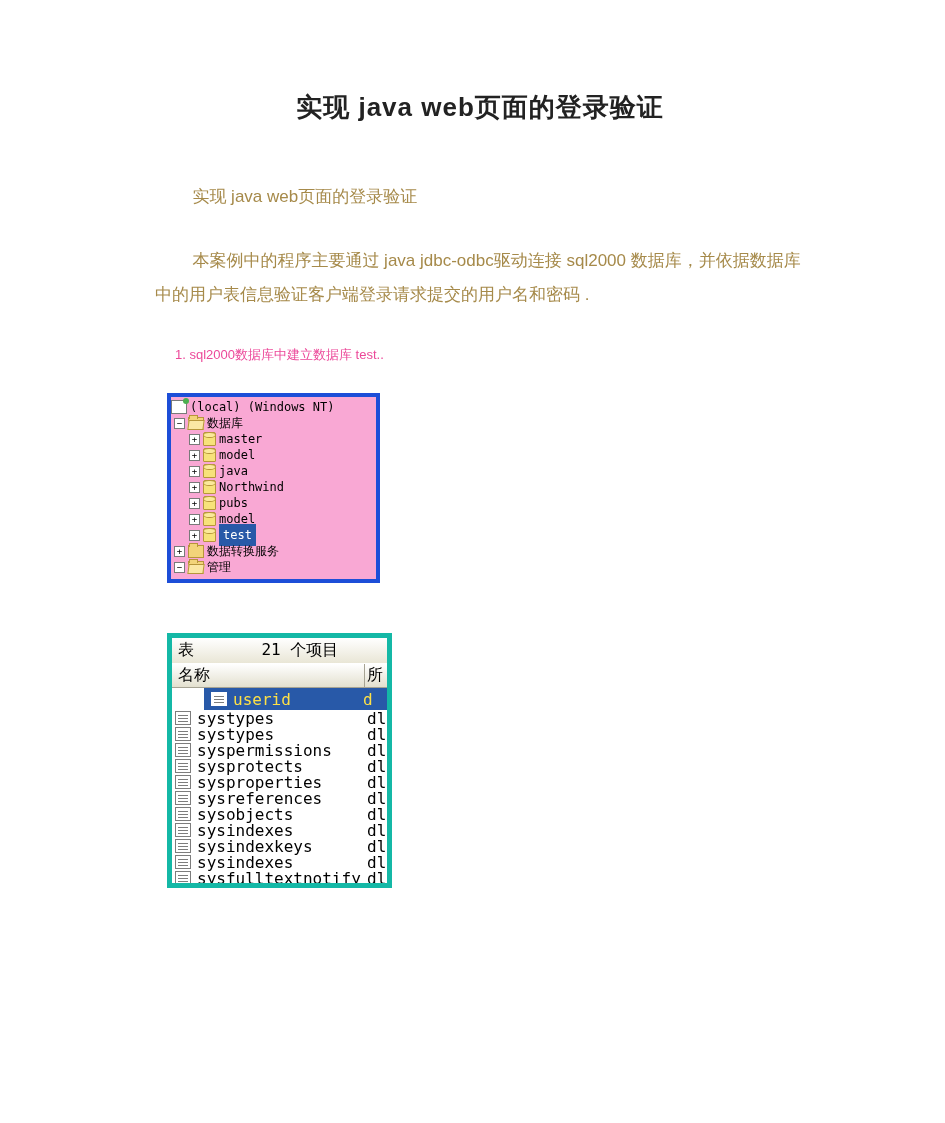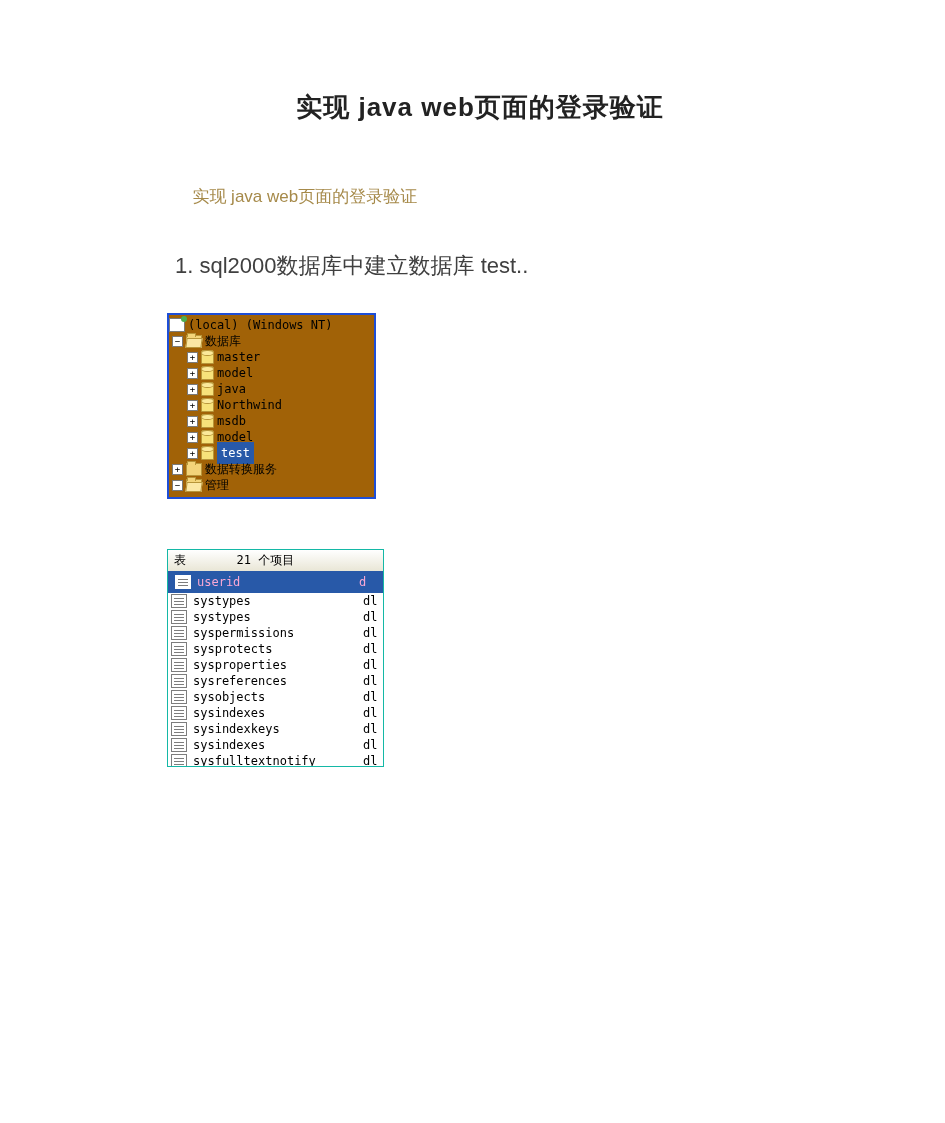--- a/index.html
+++ b/index.html
@@ -22,32 +22,32 @@
     letter-spacing: 1px;
   }
   p.para {
     font-size: 17px;
     line-height: 2.0;
     margin: 0 0 30px 0;
     color: #a68a4a;
   }
   p.indent { text-indent: 2.2em; }
   .step {
-    font-size: 22px;
-    color: #404040;
+    font-size: 13px;
+    color: #ec4899;
     margin: 10px 0 25px 20px;
     line-height: 2.0;
   }
 
   
   .shot1 {
     margin: 0 0 50px 12px;
     width: 205px;
-    background: #a16207;
-    border: 2px solid #1d4ed8;
+    background: #f9a8d4;
+    border: 4px solid #1d4ed8;
     font-family: "MS Sans Serif","SimSun",monospace;
     font-size: 12px;
     color: #000;
     line-height: 16px;
     padding: 2px 0 4px 0;
   }
   .tree-row { display:flex; align-items:center; height:16px; white-space:nowrap; }
   .tree-row .pad { display:inline-block; }
   .toggle {
     width:9px; height:9px; border:1px solid #7a7a7a; background:#fff;
@@ -69,23 +69,23 @@
     width:11px;height:12px;background:#f7e27a;border:1px solid #b7953a;border-radius:2px 2px 1px 1px;margin-right:3px;position:relative;
   }
   .db::before{content:"";position:absolute;left:-1px;right:-1px;top:-1px;height:4px;background:#fbe99a;border:1px solid #b7953a;border-radius:6px/3px;}
   .sel {background:#2859a8;color:#fff;padding:3px 4px;}
 
   
   .shot2 {
     margin: 0 0 20px 12px;
     width: 215px;
     background:#fff;
-    border:1px solid #14b8a6;
+    border:5px solid #14b8a6;
     font-family: "MS Sans Serif","SimSun",monospace;
-    font-size:12px;
+    font-size:16px;
     color:#000;
   }
   .shot2 .hdr1{
     background: linear-gradient(#fff,#e9e6d6);
     padding:2px 6px;
     display:flex;
   }
   .shot2 .colhdr {
     background: linear-gradient(#fff,#e3e0cf);
     border-top:1px solid #fff;
@@ -96,31 +96,32 @@
   .shot2 .colhdr .c2{width:18px;padding:1px 2px;text-align:left;}
   .shot2 .rows{max-height:195px;overflow:hidden;}
   .shot2 .row{display:flex;align-items:center;height:16px;border-bottom:0;}
   .shot2 .row .icon{
     width:14px;height:12px;margin:0 3px 0 3px;border:1px solid #7d7d7d;background:#fff;position:relative;flex:0 0 auto;
   }
   .shot2 .row .icon::before{content:"";position:absolute;left:2px;right:2px;top:3px;height:1px;background:#7d7d7d;}
   .shot2 .row .icon::after{content:"";position:absolute;left:2px;right:2px;top:6px;height:1px;background:#7d7d7d;box-shadow:0 3px 0 #7d7d7d;}
   .shot2 .row .name{flex:1;padding:0 3px;white-space:nowrap;overflow:hidden;}
   .shot2 .row .c2{width:18px;padding:0 2px;}
-  .shot2 .row.sel{background:#2859a8;color:#f9a8d4;}
+  .shot2 .row.sel{background:#2859a8;color:#fde047;margin-left:32px;}
   .shot2 .row.sel .icon{border-color:#fff;}
 </style>
 </head>
 <body>
 
 <div class="page">
   <h1 class="title">实现 java  web页面的登录验证</h1>
 
   <p class="para indent">实现 java web页面的登录验证</p>
 
+  <p class="para indent">本案例中的程序主要通过 java jdbc-odbc驱动连接 sql2000 数据库，并依据数据库中的用户表信息验证客户端登录请求提交的用户名和密码 .</p>
 
   <p class="step">1. sql2000数据库中建立数据库 test..</p>
 
   <div class="shot1">
     <div class="tree-row">
       <span class="srv"></span>
       <span>(local) (Windows NT)</span>
     </div>
     <div class="tree-row">
       <span class="pad" style="width:3px"></span>
@@ -150,21 +151,21 @@
         <div class="tree-row">
           <span class="pad" style="width:18px"></span>
           <span class="toggle"></span>
           <span class="db"></span>
           <span>Northwind</span>
         </div>
         <div class="tree-row">
           <span class="pad" style="width:18px"></span>
           <span class="toggle"></span>
           <span class="db"></span>
-          <span>msdb</span>
+          <span>pubs</span>
         </div>
         <div class="tree-row">
           <span class="pad" style="width:18px"></span>
           <span class="toggle"></span>
           <span class="db"></span>
           <span>model</span>
         </div>
         <div class="tree-row">
           <span class="pad" style="width:18px"></span>
           <span class="toggle"></span>
@@ -184,20 +185,24 @@
       <span class="folder open"></span>
       <span>管理</span>
     </div>
   </div>
 
 
   <div class="shot2">
     <div class="hdr1">
       <span style="white-space:pre">表       21 个项目</span>
     </div>
+    <div class="colhdr">
+      <div class="c1">名称</div>
+      <div class="c2">所</div>
+    </div>
     <div class="rows" id="table-rows">
         <div class="row sel">
           <span class="icon"></span>
           <span class="name">userid</span>
           <span class="c2">d</span>
         </div>
         <div class="row">
           <span class="icon"></span>
           <span class="name">systypes</span>
           <span class="c2">dl</span>

